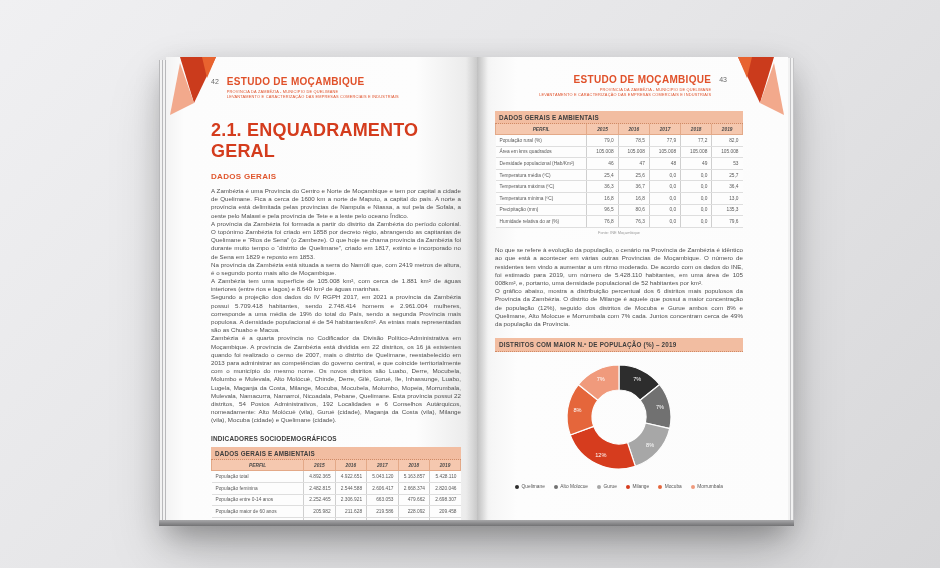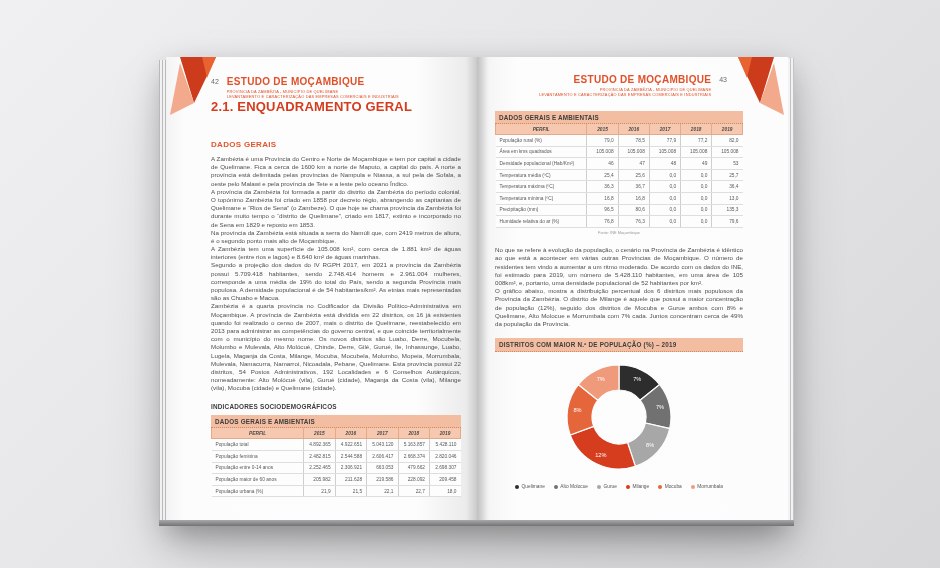--- a/index.html
+++ b/index.html
@@ -39,22 +39,22 @@
   .corner-right{right:0;transform:scaleX(-1);}
   
   .hdr{display:flex;align-items:flex-start;}
   .hdr-num{font-size:7px;color:#6a6a6a;margin:3px 8px 0 0;}
   .hdr-txt{line-height:1.35;}
   .hdr-title{font-size:10px;font-weight:bold;color:#e0512a;letter-spacing:.3px;}
   .hdr-sub{font-size:3.9px;color:#e0512a;letter-spacing:.2px;}
   .hdr-right{justify-content:flex-end;text-align:right;margin-right:16px;}
   .hdr-right .hdr-num{margin:3px 0 0 8px;}
   
-  .chapter-title{font-size:13px;font-weight:bold;color:#d43c1d;letter-spacing:.2px;}
-  .sec-title{font-size:8px;font-weight:bold;color:#e0572e;margin-top:26px;letter-spacing:.3px;}
+  .chapter-title{font-size:18px;font-weight:bold;color:#d43c1d;margin-top:21px;letter-spacing:.2px;}
+  .sec-title{font-size:8px;font-weight:bold;color:#e0572e;margin-top:10px;letter-spacing:.3px;}
   .para{font-size:6.2px;line-height:1.32;color:#4f4f4f;text-align:justify;margin-top:6px;}
   .para + .para{margin-top:0;}
   .ind-title{font-size:6.4px;font-weight:bold;color:#3c3c3c;margin-top:11px;letter-spacing:.2px;}
   
   .dtable{width:100%;border-collapse:collapse;margin-top:5px;}
   .dtable caption{
     caption-side:top;text-align:left;background:#f2bda1;color:#3d3d3d;
     font-size:6.3px;font-weight:bold;padding:2.5px 4px;letter-spacing:.2px;
     border-bottom:1px dotted #cf8a66;
   }

